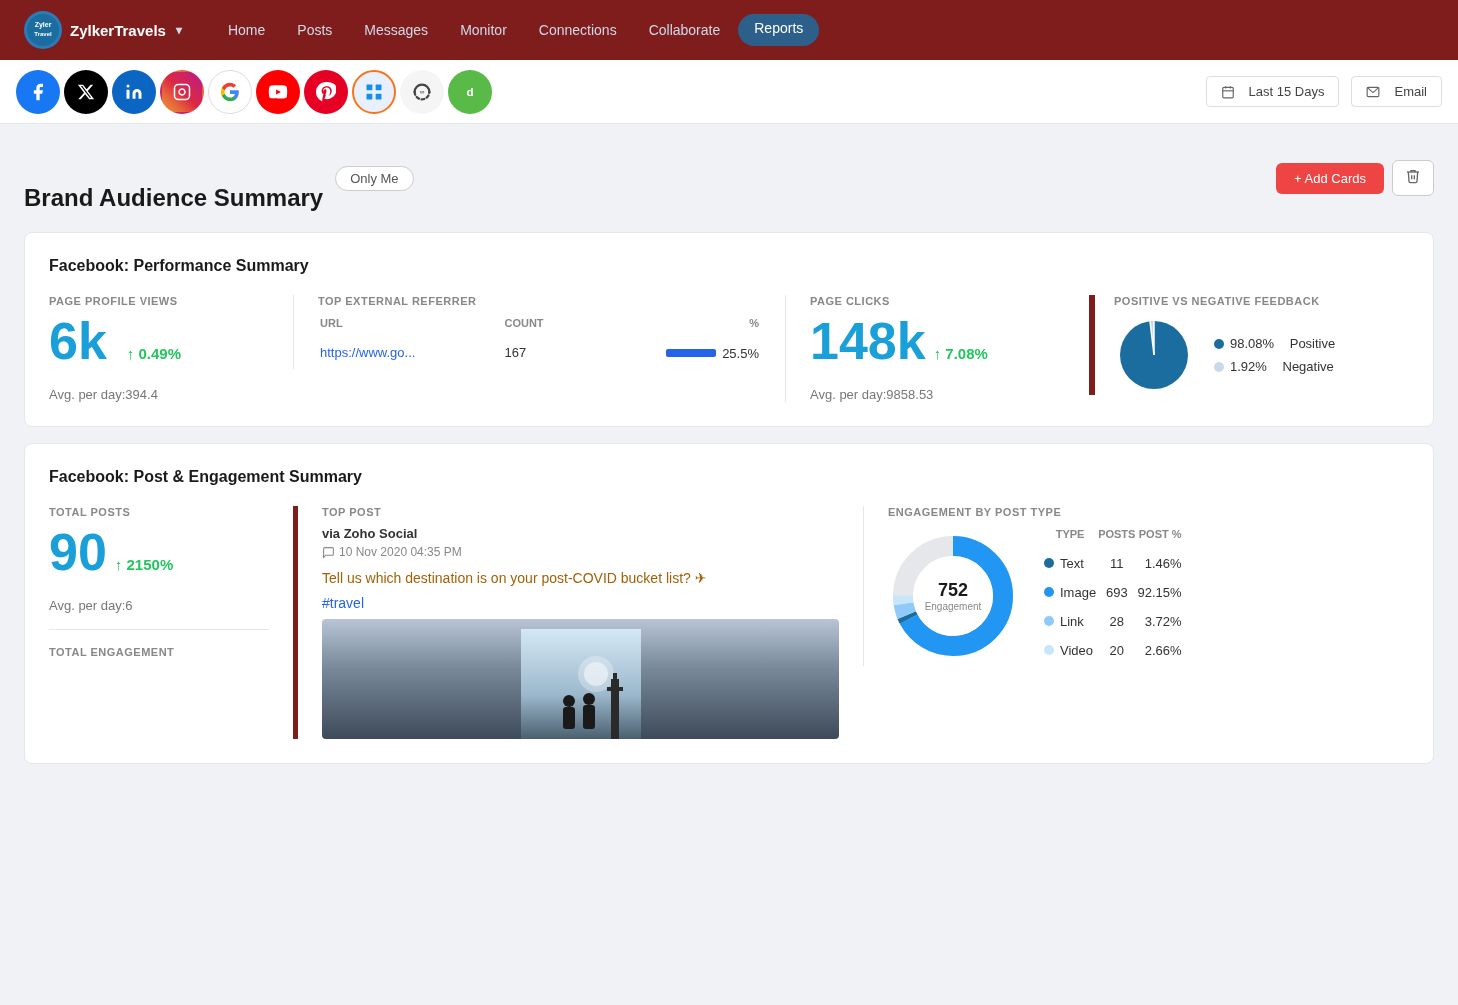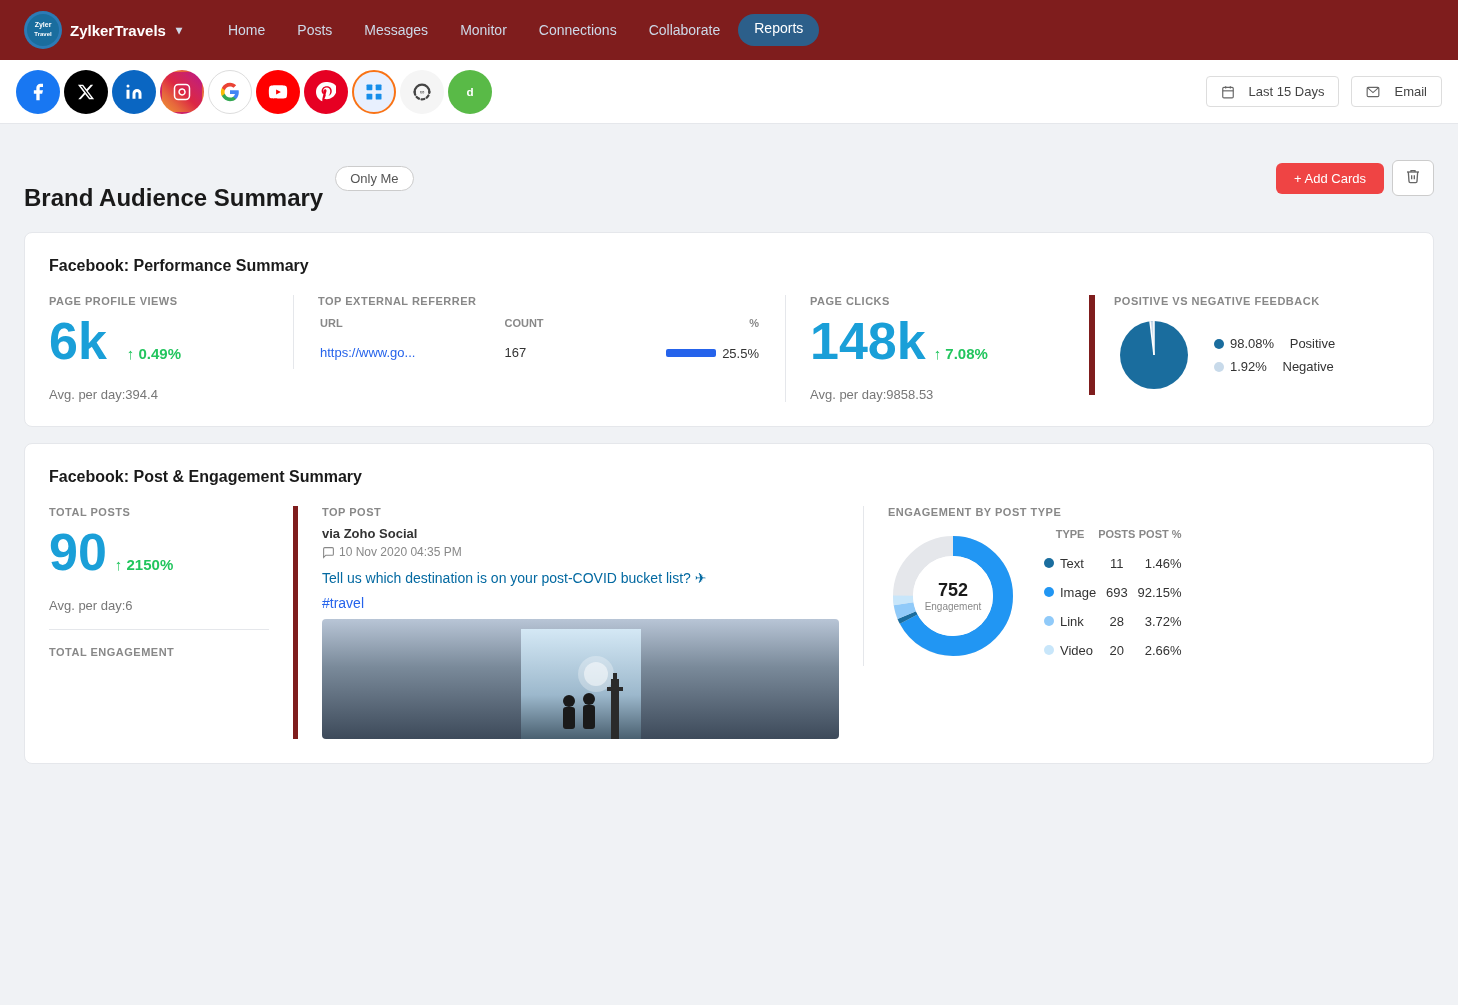--- a/index.html
+++ b/index.html
@@ -250,21 +250,21 @@
     
     .post-engagement-grid {
       display: grid;
       grid-template-columns: 220px 1fr 1fr;
       gap: 24px;
       align-items: start;
     }
     .top-post-section {}
     .top-post-via { font-size: 13px; font-weight: 600; color: #333; margin-bottom: 4px; }
     .top-post-date { font-size: 12px; color: #888; margin-bottom: 9px; display: flex; align-items: center; gap: 4px; }
-    .top-post-text { font-size: 14px; color: #0369a1; margin-bottom: 6px; line-height: 1.5; }
+    .top-post-text { font-size: 14px; color: #a16207; margin-bottom: 6px; line-height: 1.5; }
     .top-post-hashtag { color: #2563eb; font-size: 14px; }
     .post-image {
       width: 100%;
       height: 120px;
       background: linear-gradient(180deg, #b8c5d6 0%, #7a8a9a 40%, #3d4a5a 100%);
       border-radius: 4px;
       margin-top: 8px;
       display: flex;
       align-items: flex-end;
       justify-content: center;

